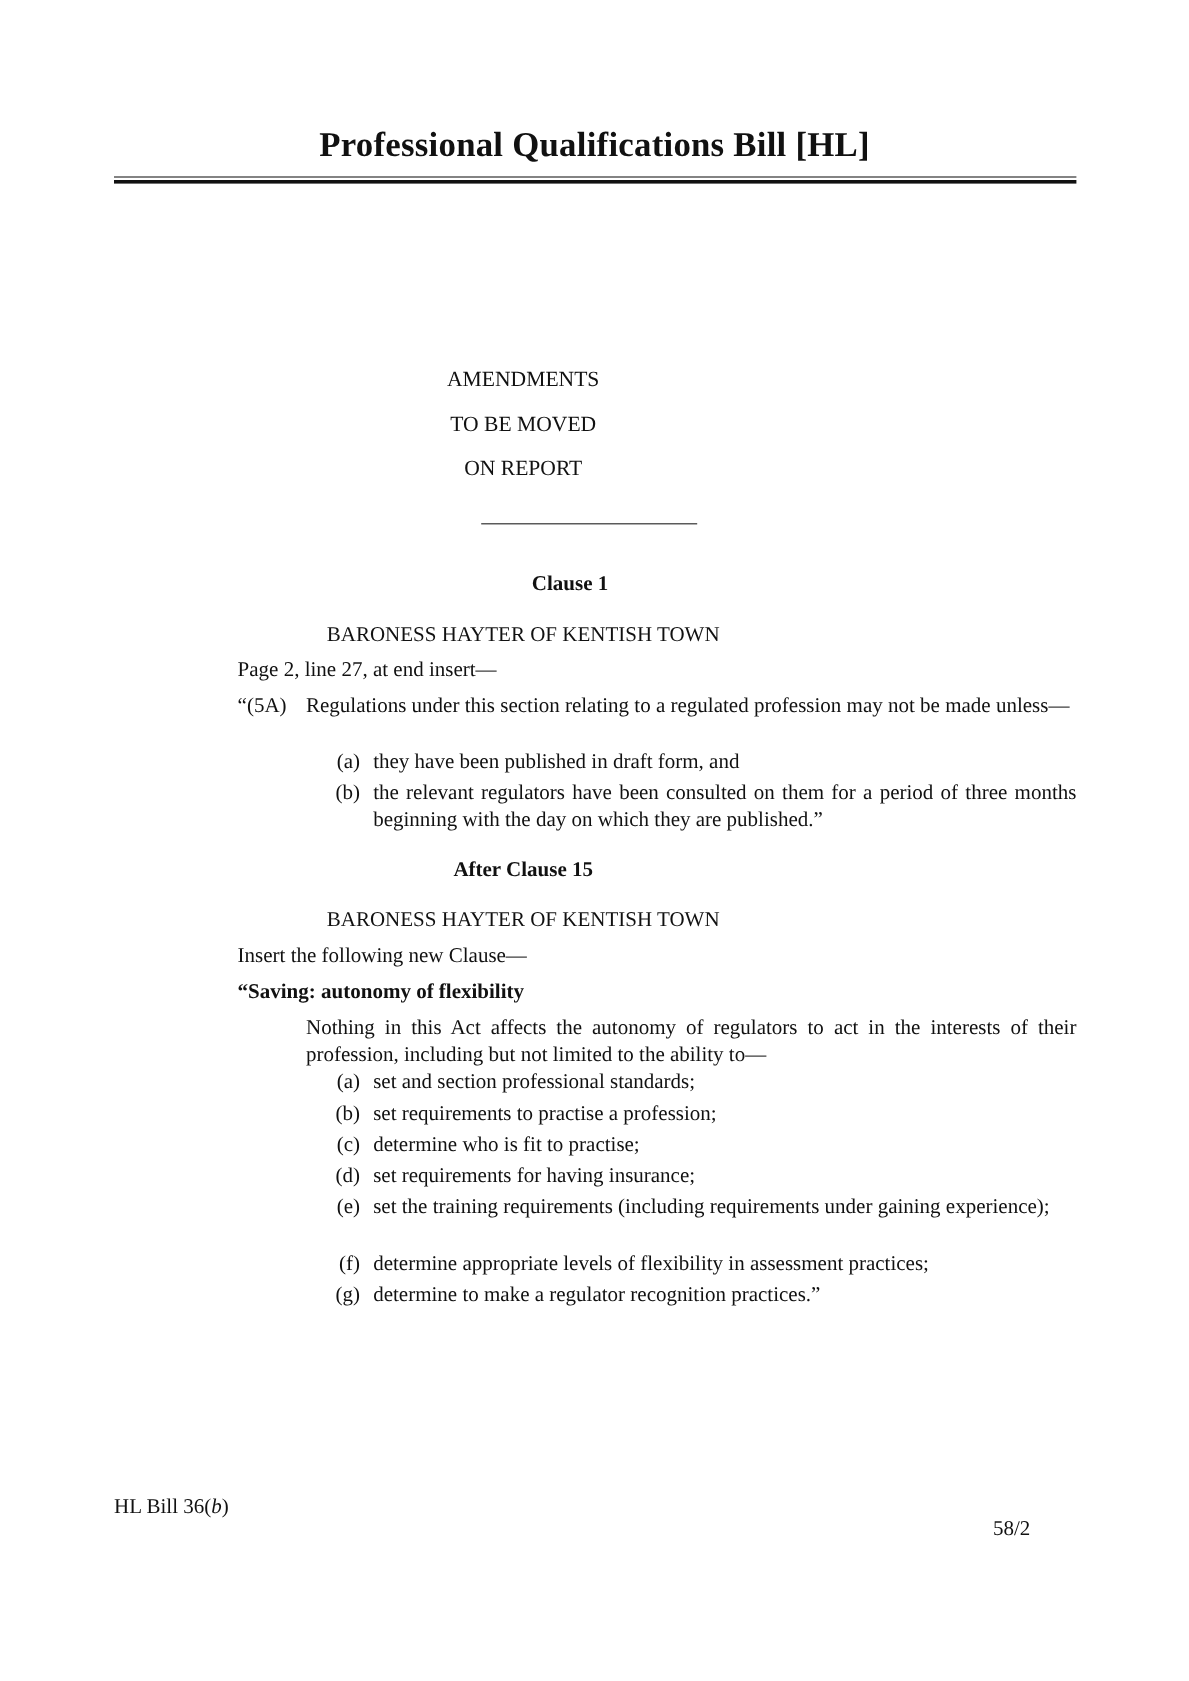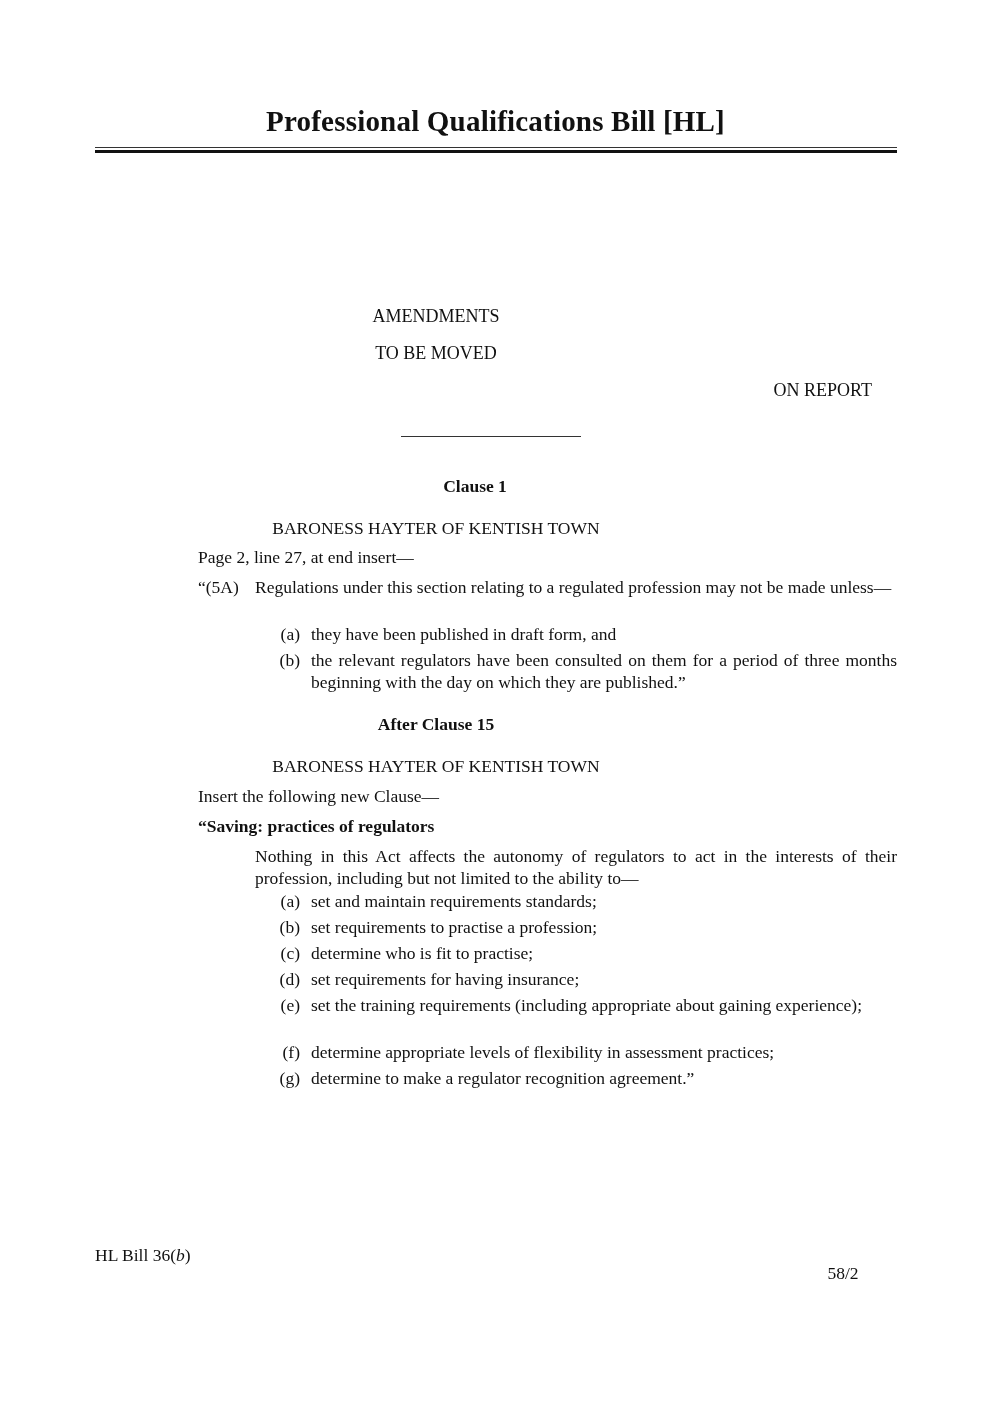--- a/index.html
+++ b/index.html
@@ -20,60 +20,60 @@
 <body>
 
 <div>
 
   <div class="abs title">Professional Qualifications Bill [HL]</div>
   <div class="abs rule1"></div>
   <div class="abs rule2"></div>
 
   <div class="abs center" style="top:306px;">AMENDMENTS</div>
   <div class="abs center" style="top:343px;">TO BE MOVED</div>
-  <div class="abs center" style="top:380px;text-align:right;">ON REPORT</div>
+  <div class="abs center" style="top:380px;">ON REPORT</div>
   <div class="abs shortrule"></div>
 
   <div class="abs center bold txt" style="top:475px;padding-left:39px;">Clause 1</div>
   <div class="abs center txt" style="top:517px;">BARONESS HAYTER OF KENTISH TOWN</div>
   <div class="abs txt" style="left:198px; top:546px;">Page 2, line 27, at end insert—</div>
 
   <div class="abs txt" style="left:198px; top:576px;">“(5A)</div>
   <div class="abs txt just" style="left:255px; width:642px; top:576px;">Regulations under this section relating to a regulated profession may not be made unless—</div>
 
   <div class="abs txt label" style="left:262px; width:38px; top:623px;">(a)</div>
   <div class="abs txt just" style="left:311px; width:586px; top:623px;">they have been published in draft form, and</div>
 
   <div class="abs txt label" style="left:262px; width:38px; top:649px;">(b)</div>
   <div class="abs txt just" style="left:311px; width:586px; top:649px;">the relevant regulators have been consulted on them for a period of three months beginning with the day on which they are published.”</div>
 
   <div class="abs center bold txt" style="top:713px;">After Clause 15</div>
   <div class="abs center txt" style="top:755px;">BARONESS HAYTER OF KENTISH TOWN</div>
   <div class="abs txt" style="left:198px; top:785px;">Insert the following new Clause—</div>
-  <div class="abs txt bold" style="left:198px; top:815px;">“Saving: practices of regulators</div>
+  <div class="abs txt bold" style="left:198px; top:815px;">“Saving: autonomy of flexibility</div>
 
   <div class="abs txt just" style="left:255px; width:642px; top:845px;">Nothing in this Act affects the autonomy of regulators to act in the interests of their profession, including but not limited to the ability to—</div>
 
   <div class="abs txt label" style="left:262px; width:38px; top:890px;">(a)</div>
-  <div class="abs txt just" style="left:311px; width:586px; top:890px;">set and maintain requirements standards;</div>
+  <div class="abs txt just" style="left:311px; width:586px; top:890px;">set and section professional standards;</div>
 
   <div class="abs txt label" style="left:262px; width:38px; top:916px;">(b)</div>
   <div class="abs txt just" style="left:311px; width:586px; top:916px;">set requirements to practise a profession;</div>
 
   <div class="abs txt label" style="left:262px; width:38px; top:942px;">(c)</div>
   <div class="abs txt just" style="left:311px; width:586px; top:942px;">determine who is fit to practise;</div>
 
   <div class="abs txt label" style="left:262px; width:38px; top:968px;">(d)</div>
   <div class="abs txt just" style="left:311px; width:586px; top:968px;">set requirements for having insurance;</div>
 
   <div class="abs txt label" style="left:262px; width:38px; top:994px;">(e)</div>
-  <div class="abs txt just" style="left:311px; width:586px; top:994px;">set the training requirements (including appropriate about gaining experience);</div>
+  <div class="abs txt just" style="left:311px; width:586px; top:994px;">set the training requirements (including requirements under gaining experience);</div>
 
   <div class="abs txt label" style="left:262px; width:38px; top:1041px;">(f)</div>
   <div class="abs txt just" style="left:311px; width:586px; top:1041px;">determine appropriate levels of flexibility in assessment practices;</div>
 
   <div class="abs txt label" style="left:262px; width:38px; top:1067px;">(g)</div>
-  <div class="abs txt just" style="left:311px; width:586px; top:1067px;">determine to make a regulator recognition agreement.”</div>
+  <div class="abs txt just" style="left:311px; width:586px; top:1067px;">determine to make a regulator recognition practices.”</div>
 
   <div class="abs txt" style="left:95px; top:1244px;"><span>HL Bill 36(</span><i>b</i><span>)</span></div>
   <div class="abs txt" style="left:800px; width:86px; text-align:center; top:1262px;">58/2</div>
 
 </div>
 
 </body></html>

